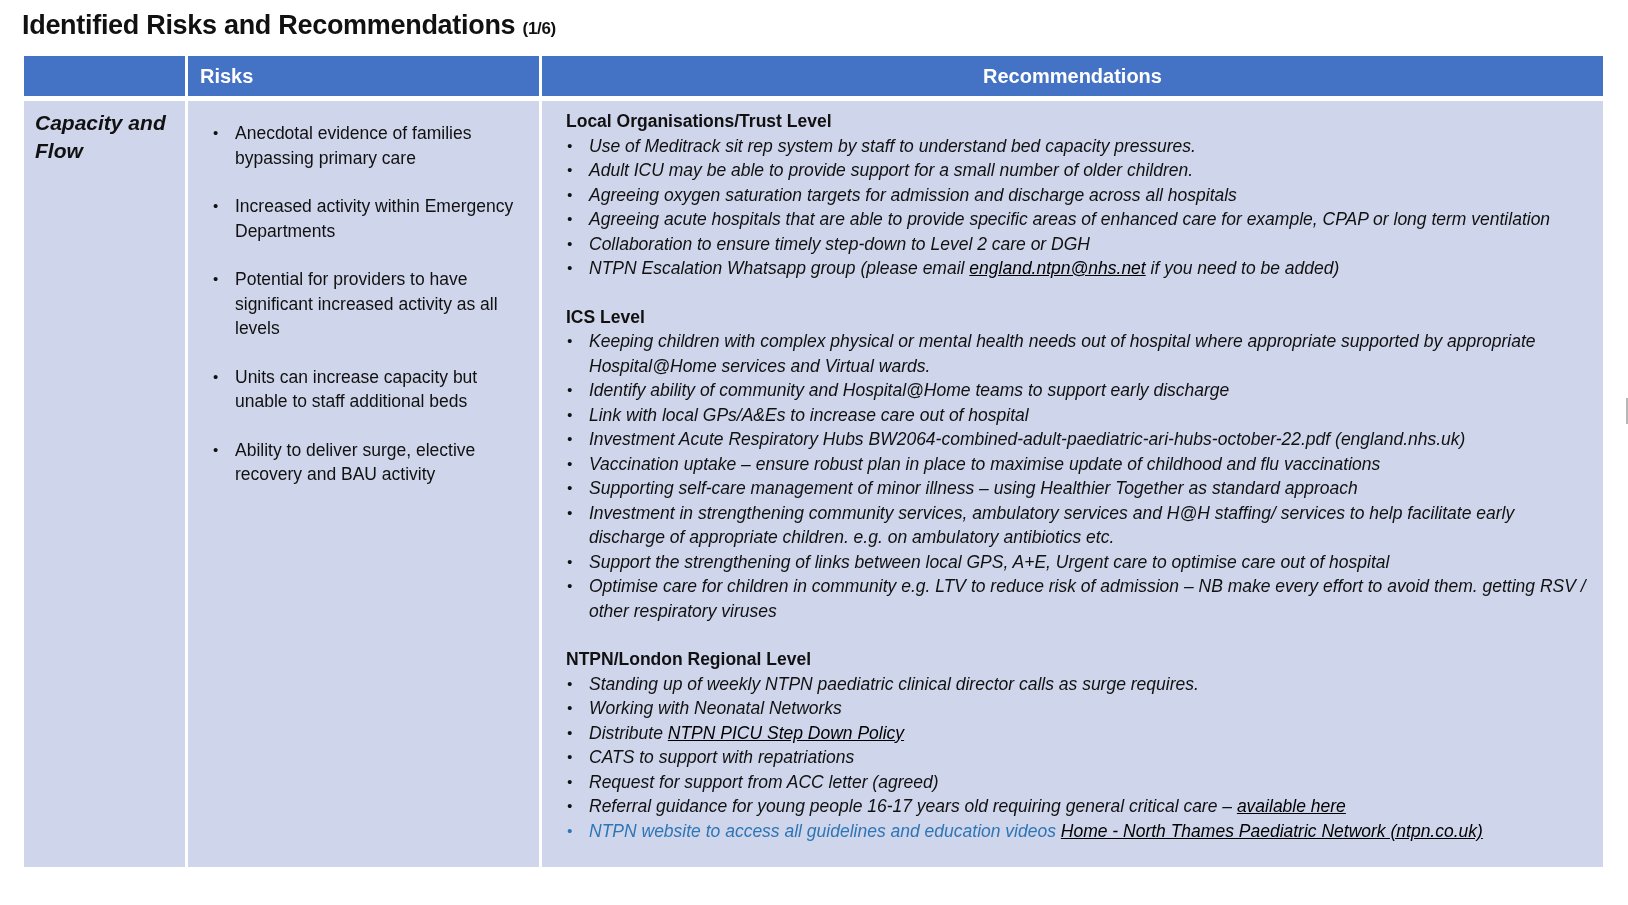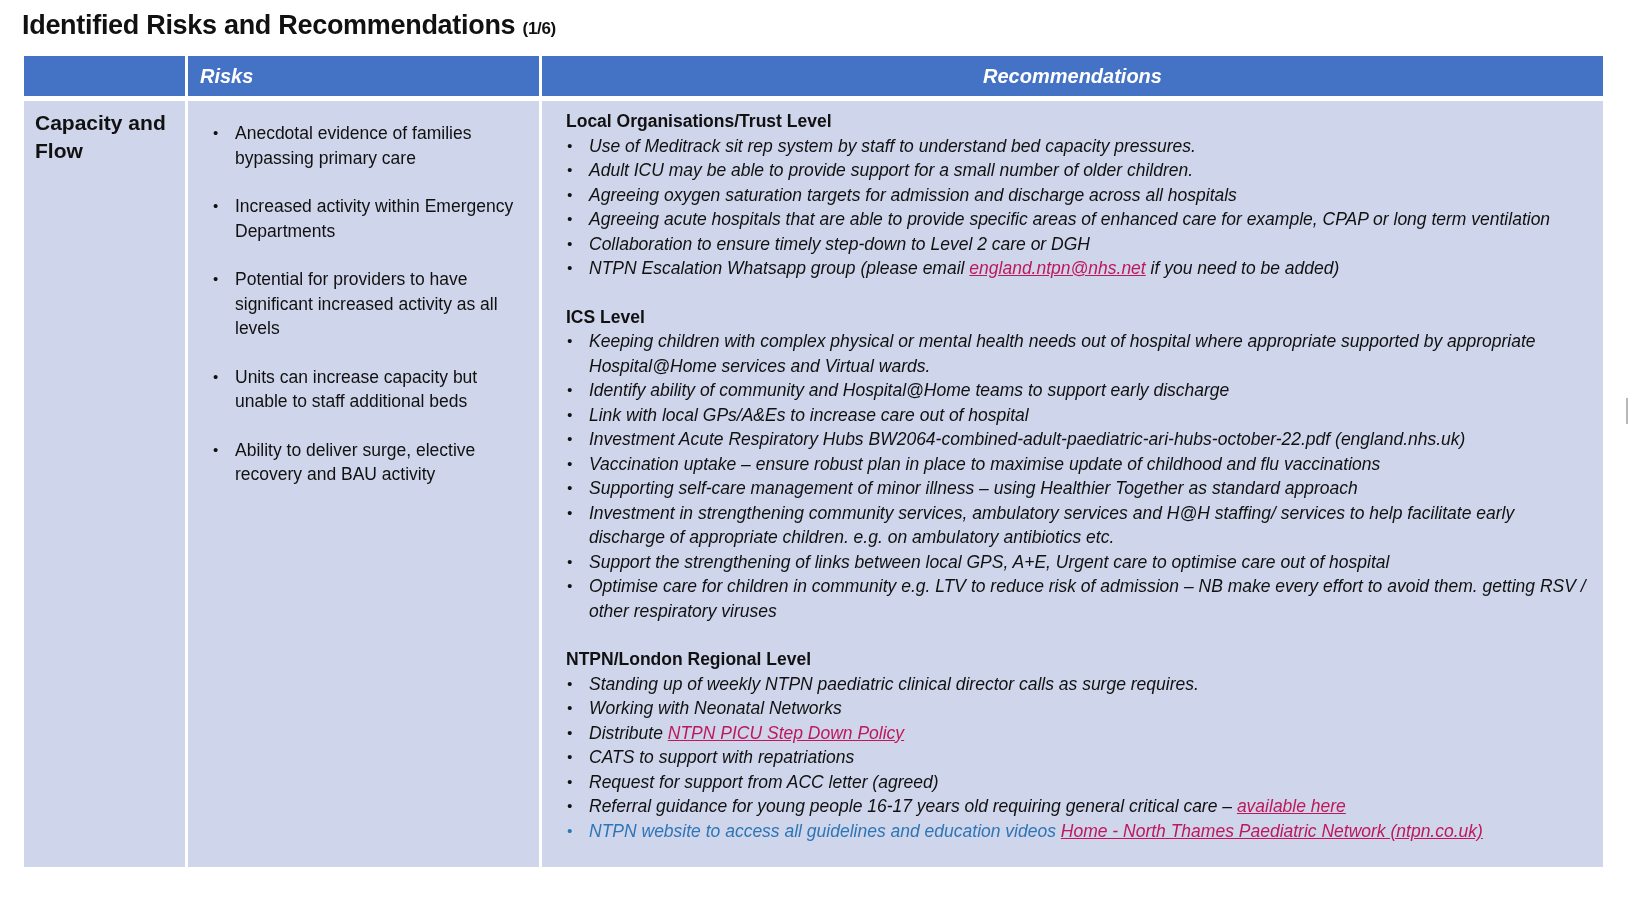--- a/index.html
+++ b/index.html
@@ -17,32 +17,32 @@
       position: absolute; left: 24px; top: 56px;
       width: 1579px; border-collapse: separate; border-spacing: 0;
       table-layout: fixed;
     }
     .risk-table col.c1 { width: 164px; }
     .risk-table col.c2 { width: 354px; }
     .risk-table col.c3 { width: auto; }
     .risk-table th {
       background: #4472c4; color: #ffffff; text-align: left;
       font-size: 20px; font-weight: bold; height: 40px; padding: 0 12px;
-      border-right: 3px solid #ffffff; border-bottom: 5px solid #ffffff; font-style: italic;
+      border-right: 3px solid #ffffff; border-bottom: 5px solid #ffffff;
     }
     .risk-table th:last-child { border-right: none; text-align: center; }
     .risk-table td {
       background: #cfd5ea; vertical-align: top;
       border-right: 3px solid #ffffff;
       height: 742px;
     }
     .risk-table td:last-child { border-right: none; }
     .cat-cell {
       padding: 8px 10px 0 11px;
-      font-size: 21px; font-weight: bold; line-height: 28px;
+      font-size: 21px; font-weight: bold; line-height: 28px; font-style: italic;
     }
     .risks-cell { padding: 8px 10px 0 12px; }
     ul.risks { list-style: none; margin: 12px; padding: 0; }
     ul.risks li {
       position: relative; padding-left: 23px;
       font-size: 17.5px; line-height: 24.5px; margin-bottom: 24px;
     }
     ul.risks li::before {
       content: "\2022"; position: absolute; left: 1px; top: 0;
       font-size: 15px;
@@ -55,21 +55,21 @@
     ul.recs { list-style: none; margin: 0; padding: 0; }
     ul.recs li {
       position: relative; padding-left: 23px;
       font-size: 17.5px; line-height: 24.5px; font-style: italic;
     }
     ul.recs li::before {
       content: "\2022"; position: absolute; left: 1px; top: 0; font-size: 15px;
     }
     ul.recs li.blue { color: #2e75b6; }
     ul.recs li.blue::before { color: #2e75b6; }
-    a.link { color: #be185d; text-decoration: underline; }
+    a.link { color: #000000; text-decoration: underline; }
     .scroll-hint {
       position: absolute; left: 1626px; top: 398px; width: 2px; height: 26px;
       background: #b8b8b8;
     }
   </style>
 </head>
 <body>
 
 <div class="title">
   <span>Identified Risks and Recommendations</span>

